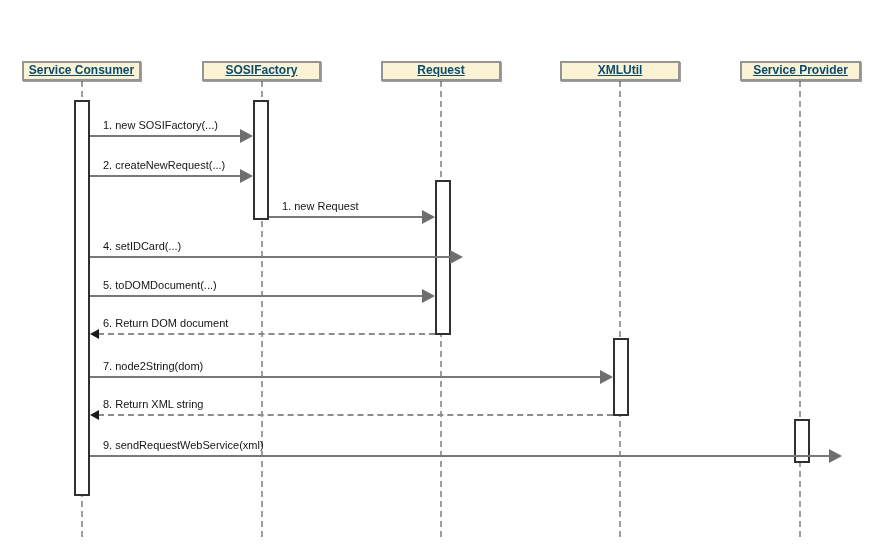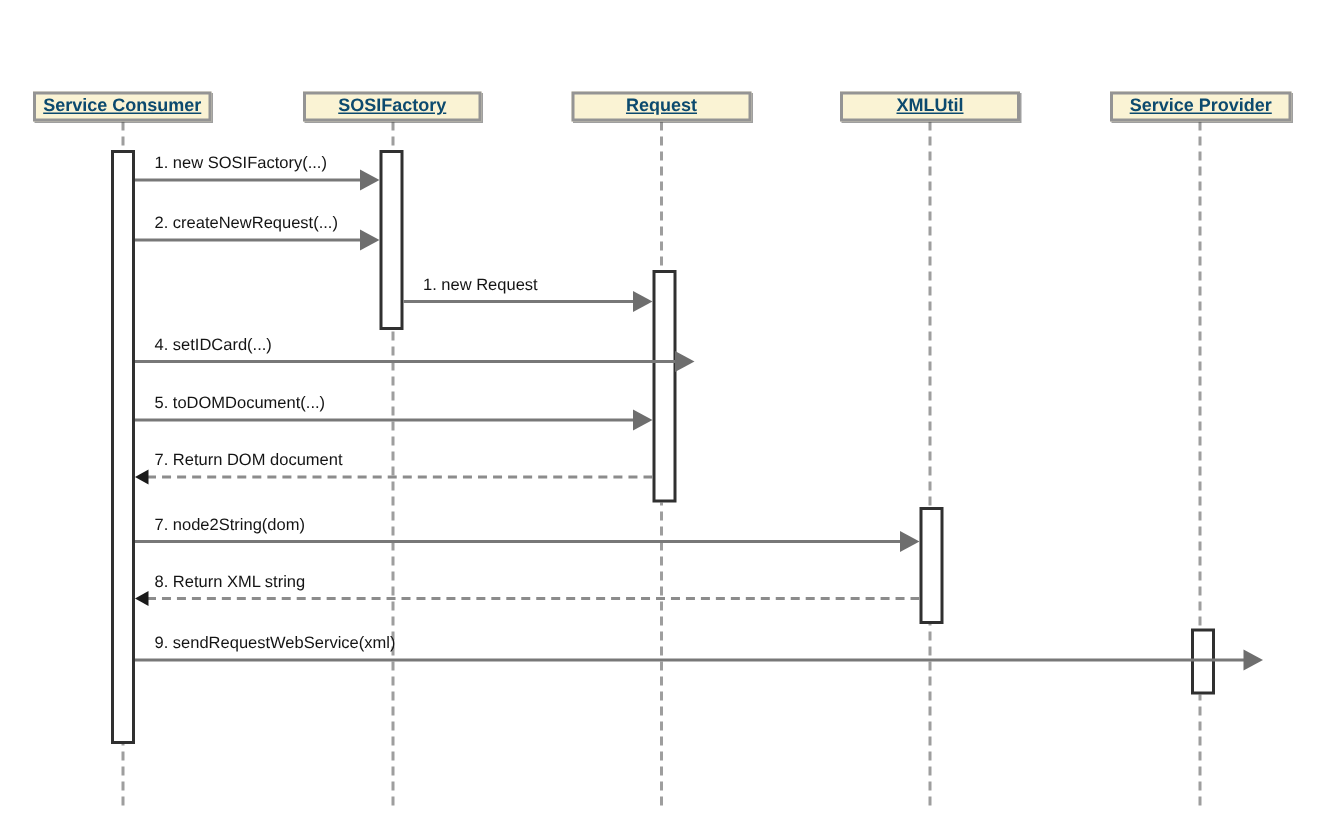--- a/index.html
+++ b/index.html
@@ -52,20 +52,21 @@
     z-index: 2;
   }
   
   .message {
     position: absolute;
     height: 23px;
     z-index: 3;
     font-size: 11px;
     line-height: 14px;
     color: #141414;
+    margin-top: 16px;
   }
   .message .label {
     position: absolute;
     left: 13px;
     top: 1px;
     white-space: nowrap;
   }
   .message.call .line {
     position: absolute;
     left: 0;
@@ -150,21 +151,21 @@
     <div class="head"></div>
   </div>
 
   <div class="message call" style="left:90px;top:261px;width:345px;">
     <span class="label">5. toDOMDocument(...)</span>
     <div class="line"></div>
     <div class="head"></div>
   </div>
 
   <div class="message return" style="left:90px;top:299px;width:345px;">
-    <span class="label">7. Return DOM document</span>
+    <span class="label">6. Return DOM document</span>
     <div class="line"></div>
     <div class="head"></div>
   </div>
 
   <div class="message call" style="left:90px;top:342px;width:523px;">
     <span class="label">7. node2String(dom)</span>
     <div class="line"></div>
     <div class="head"></div>
   </div>
 

